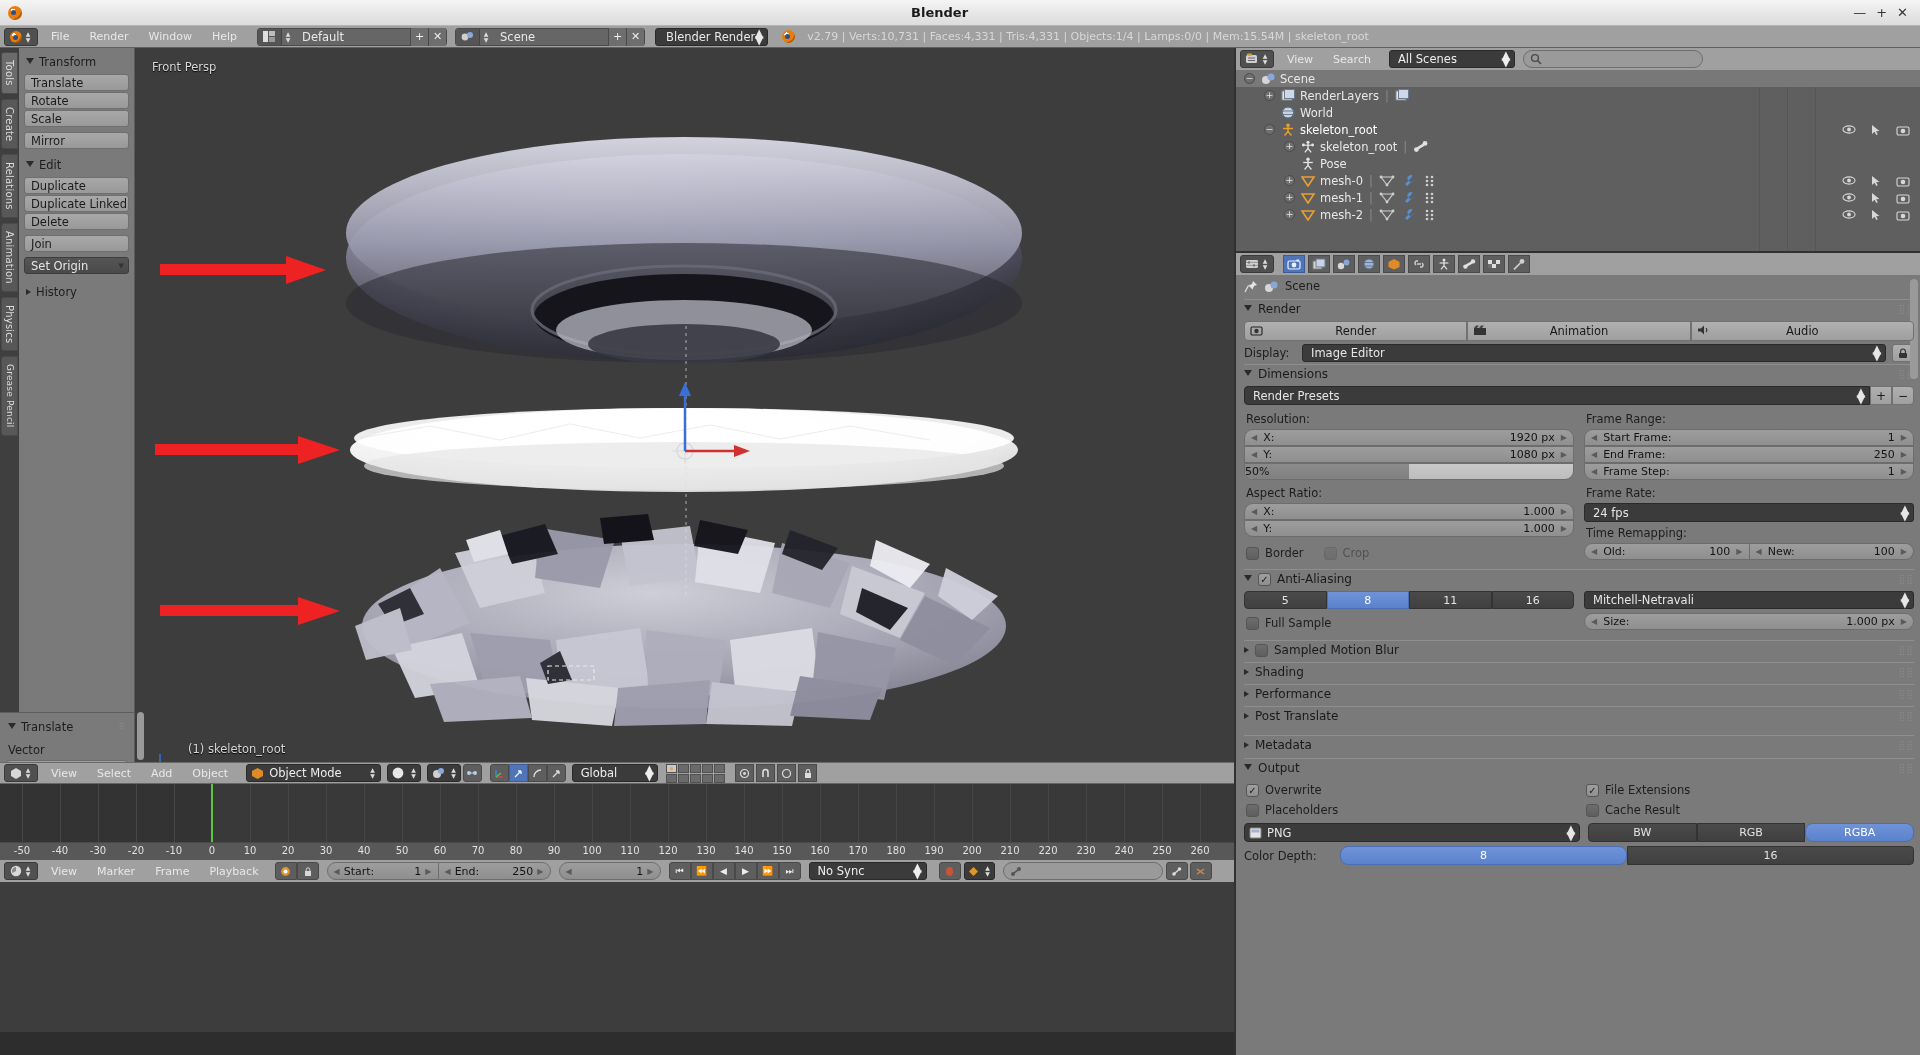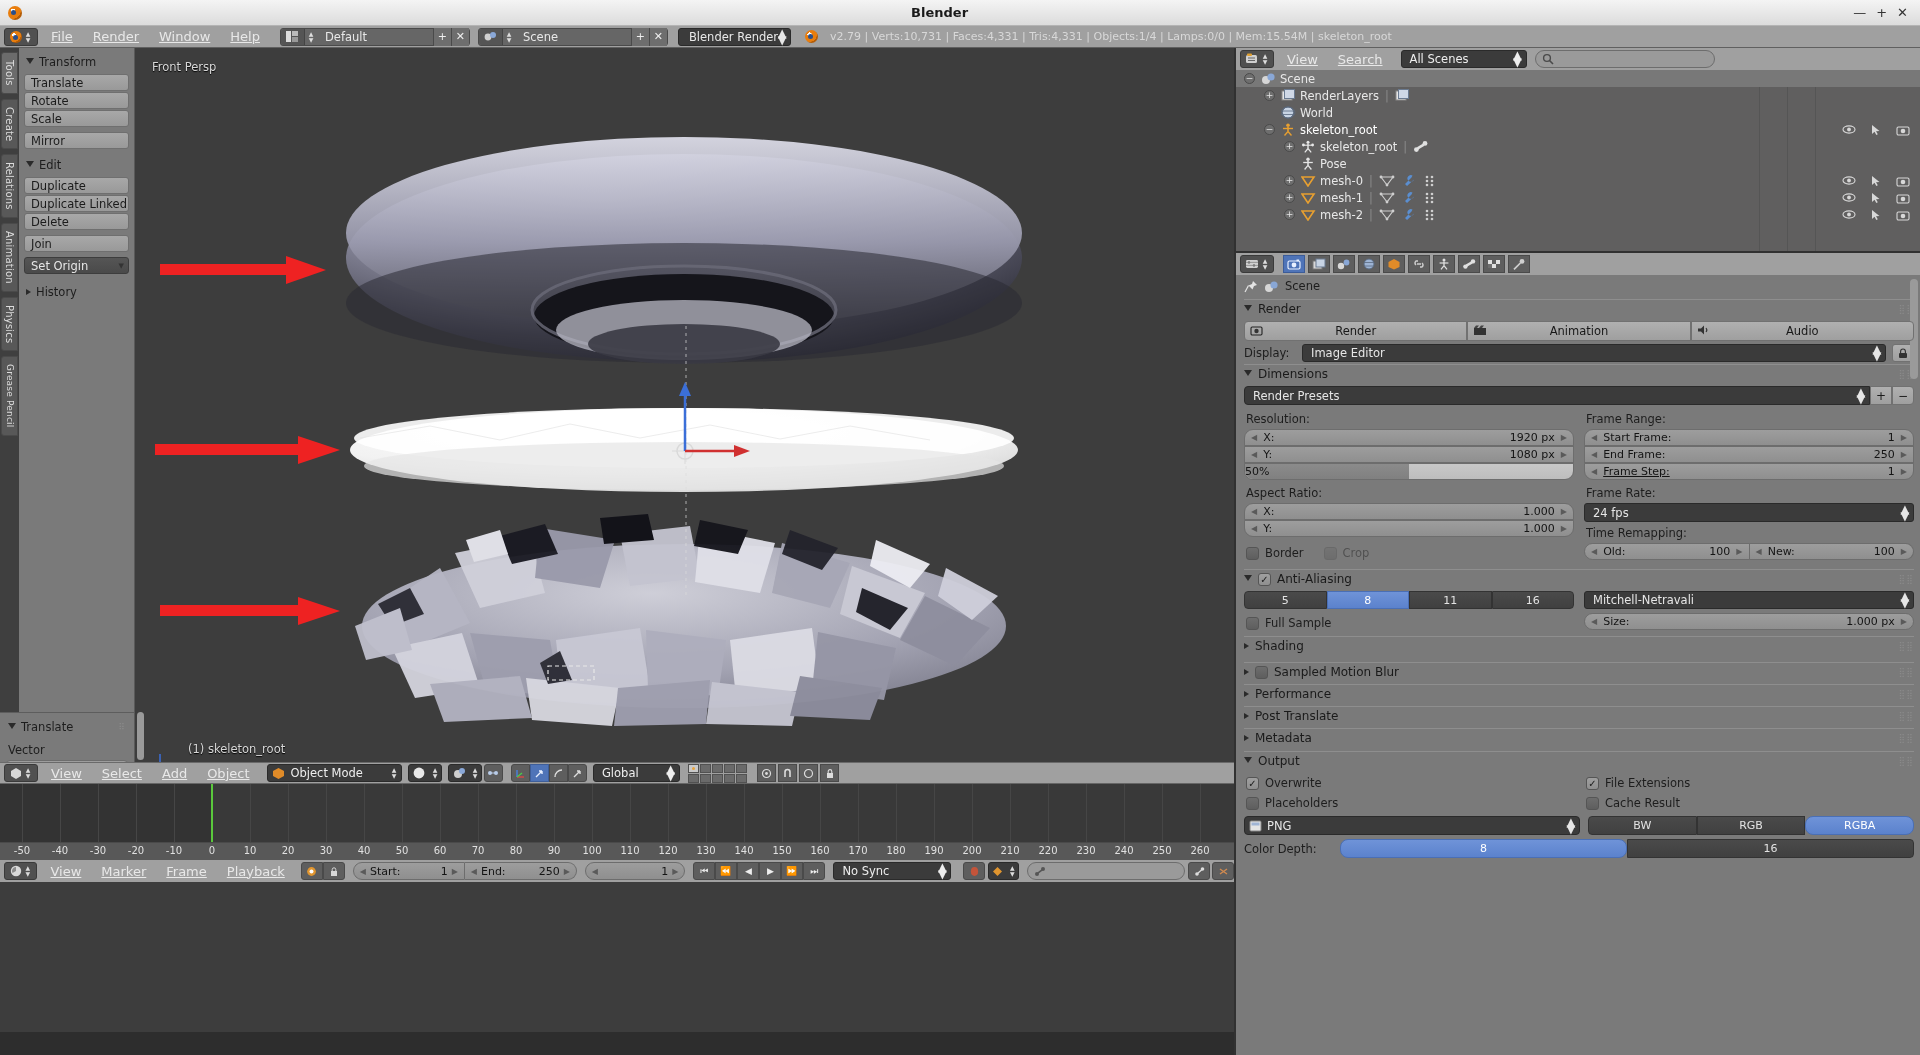--- a/index.html
+++ b/index.html
@@ -20,21 +20,21 @@
   .infobar { position:absolute; left:0; top:26px; width:1920px; height:22px;
     background:#a0a0a0; border-bottom:1px solid #606060; display:flex;
     align-items:center; font-size:11.5px; color:#f0f0f0; }
   .editor-sel { width:34px;height:18px;margin:0 3px 0 4px; background:#505050;
     border:1px solid #3a3a3a; border-radius:3px; display:flex;align-items:center;
     justify-content:center; gap:2px;}
   .glyph-blender { width:14px;height:14px;border-radius:50%;
     background:radial-gradient(circle at 35% 35%,#fff 0 18%, #e87d0d 19% 60%, #b35c06 61% 100%); position:relative;}
   .glyph-blender:after{content:"";position:absolute;left:3px;top:4px;width:5px;height:5px;border-radius:50%;background:#2b4f8a;}
   .spin { width:8px;height:14px;display:flex;flex-direction:column;justify-content:center;align-items:center;color:#ddd;font-size:6px;line-height:6px;}
-  .menuitem { padding:0 10px; color:#e8e8e8; cursor:default; font-size:13px;text-decoration:underline;}
+  .menuitem { padding:0 10px; color:#e8e8e8; cursor:default; font-size:11px;}
   .screen-field { display:flex;align-items:center;height:18px;background:#666;border-radius:3px;border:1px solid #4a4a4a; }
   .sf-icon{width:24px;height:16px;display:flex;align-items:center;justify-content:center;background:#555;border-right:1px solid #444;border-radius:3px 0 0 3px;}
   .sf-txt{padding:0 10px 0 8px;min-width:116px;font-size:11.5px;color:#e8e8e8;}
   .sf-btn{width:18px;height:18px;display:flex;align-items:center;justify-content:center;background:#6e6e6e;border-left:1px solid #4a4a4a;font-size:11px;color:#efefef;}
   .engine-field{height:18px;background:#3b3b3b;border:1px solid #2a2a2a;border-radius:3px;display:flex;align-items:center;padding:0 4px 0 10px;min-width:110px;}
   .engine-field span{font-size:11.5px;color:#e8e8e8;flex:1;}
   .stats { margin-left:12px; font-size:11px; color:#d8d8d8; white-space:nowrap; }
 
   
   .viewport { position:absolute; left:0; top:48px; width:1234px; height:714px;
@@ -1223,21 +1223,21 @@
             <span class="ar" style="padding-left:6px;">▶</span>
           </div>
           <div class="numf">
             <span class="ar">◀</span>
             <span class="k" style="padding-left:6px;">End Frame:</span>
             <span>250</span>
             <span class="ar" style="padding-left:6px;">▶</span>
           </div>
           <div class="numf rb">
             <span class="ar">◀</span>
-            <span class="k" style="padding-left:6px;text-decoration:underline;">Frame Step:</span>
+            <span class="k" style="padding-left:6px;">Frame Step:</span>
             <span>1</span>
             <span class="ar" style="padding-left:6px;">▶</span>
           </div>
 
           <div class="lbl" style="padding:6px 2px 3px 2px;">Frame Rate:</div>
           <div class="darkfield" style="height:19px;">
             <span>24 fps</span>
             <div class="spin">
                 <span>▲</span>
                 <span>▼</span>
@@ -1290,42 +1290,42 @@
           </div>
           <div class="numf round" style="margin-top:4px;">
             <span class="ar">◀</span>
             <span class="k" style="padding-left:6px;">Size:</span>
             <span>1.000 px</span>
             <span class="ar" style="padding-left:6px;">▶</span>
           </div>
         </div>
       </div>
 
-      <div class="sechd" style="margin-top:3px;">
-        <span class="tri"></span>
-        <span>Shading</span>
-        <span class="grip">⣿⣿</span>
-      </div>
       <div class="sechd" style="margin-top:7px;">
         <span class="tri"></span>
         <span class="ckbox"></span>
         <span>Sampled Motion Blur</span>
         <span class="grip">⣿⣿</span>
       </div>
       <div class="sechd" style="margin-top:3px;">
         <span class="tri"></span>
+        <span>Shading</span>
+        <span class="grip">⣿⣿</span>
+      </div>
+      <div class="sechd" style="margin-top:3px;">
+        <span class="tri"></span>
         <span>Performance</span>
         <span class="grip">⣿⣿</span>
       </div>
       <div class="sechd" style="margin-top:3px;">
         <span class="tri"></span>
         <span>Post Translate</span>
         <span class="grip">⣿⣿</span>
       </div>
-      <div class="sechd" style="margin-top:3px;">
+      <div class="sechd" style="margin-top:10px;">
         <span class="tri"></span>
         <span>Metadata</span>
         <span class="grip">⣿⣿</span>
       </div>
 
       <div class="sechd" style="margin-top:4px;">
         <span class="tri open"></span>
         <span>Output</span>
         <span class="grip">⣿⣿</span>
       </div>

